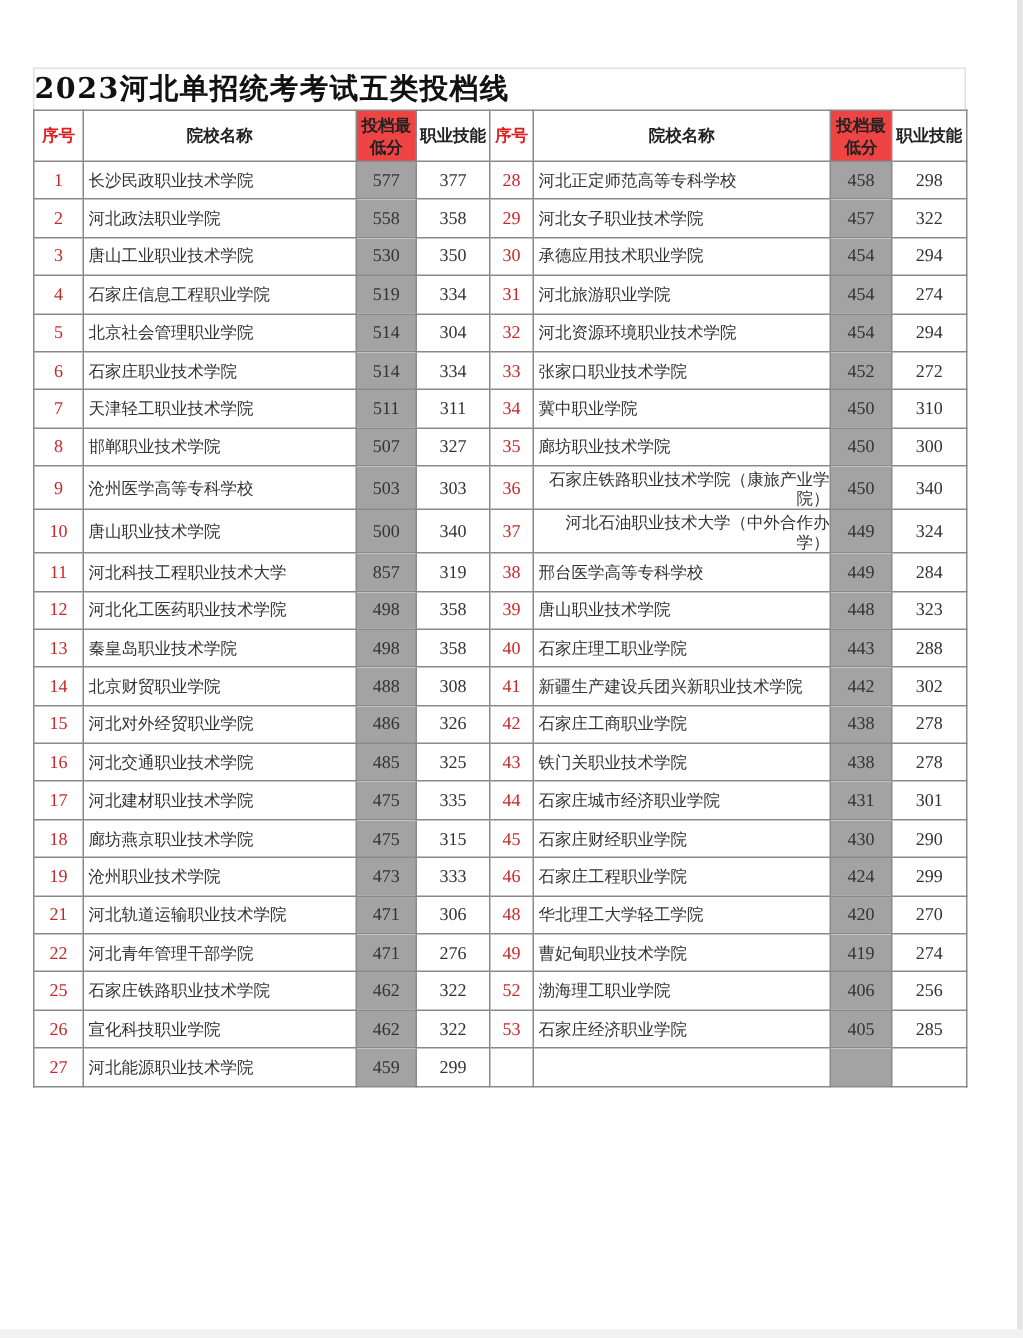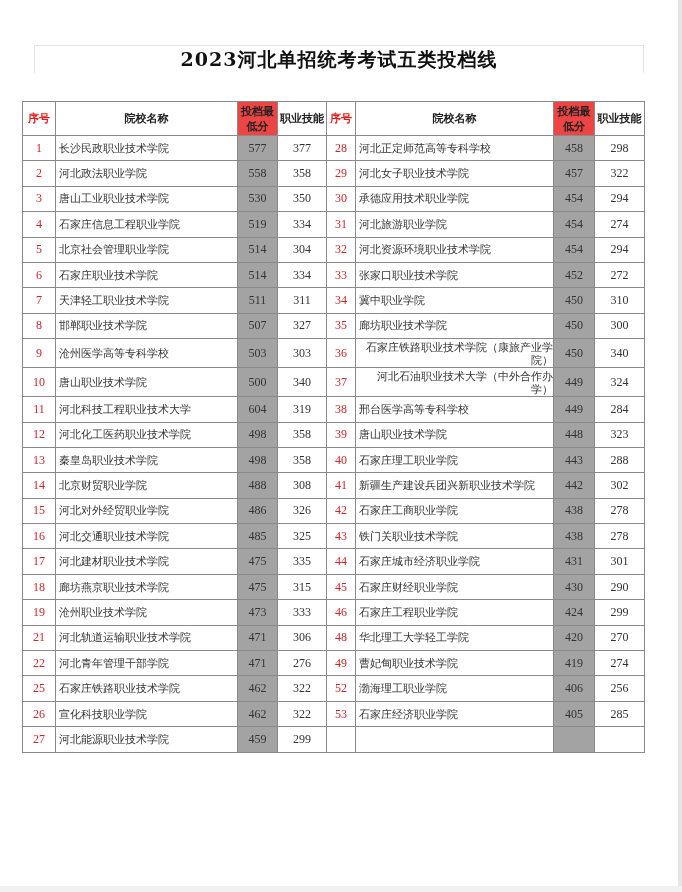--- a/index.html
+++ b/index.html
@@ -5,24 +5,24 @@
   html, body { margin: 0; padding: 0; }
   body {
     width: 682px; height: 892px; background: #ffffff; position: relative; overflow: hidden;
     font-family: "DejaVu Serif", serif;
   }
   .page-edge { position: absolute; top: 0; right: 0; width: 4px; height: 892px; background: #e6e6e6; }
   .page-bottom { position: absolute; left: 0; bottom: 0; width: 682px; height: 6px; background: #f1f1f1; }
   .sheet { position: absolute; left: 22px; top: 45px; width: 622px; }
   .title {
     height: 27px; border: 1px solid #e2e2e2; border-bottom: none;
-    text-align: center; font-weight: bold; font-size: 19px; line-height: 27px; color: #111;
-    font-family: "DejaVu Serif", serif; letter-spacing: 1px; margin-left: 12px;
+    font-weight: bold; font-size: 19px; line-height: 27px; color: #111;
+    font-family: "DejaVu Serif", serif; letter-spacing: 1px;
   }
-  table { border-collapse: collapse; table-layout: fixed; width: 622px; margin-top: 28px; }
+  table { border-collapse: collapse; table-layout: fixed; width: 622px; }
   td, th { border: 1px solid #8a8a8a; padding: 0; height: 24.4px; font-size: 11px; color: #333; overflow: hidden; white-space: nowrap; }
   th { height: 33px; font-family: "DejaVu Sans", sans-serif; font-weight: bold; font-size: 11px; color: #222; line-height: 15px; }
   th.idx { color: #e02020; }
   td.idx { text-align: center; color: #c8282a; font-family: "Liberation Serif", serif; font-size: 12px; }
   td.name { text-align: left; padding-left: 3px; font-family: "DejaVu Sans", sans-serif; font-size: 11px; color: #333; }
   td.name.wrap { white-space: normal; line-height: 13px; vertical-align: top; padding-top: 2px; height: 22px; text-align: right; }
   td.num { text-align: center; font-family: "Liberation Serif", serif; font-size: 12px; color: #333; }
   .hl { background: #a3a3a3; }
   th.hl { background: #ef4444; text-align: center; }
 </style>
@@ -154,21 +154,21 @@
           <td class="num hl">500</td>
           <td class="num">340</td>
           <td class="idx">37</td>
           <td class="name wrap">河北石油职业技术大学（中外合作办学）</td>
           <td class="num hl">449</td>
           <td class="num">324</td>
         </tr>
         <tr>
           <td class="idx">11</td>
           <td class="name">河北科技工程职业技术大学</td>
-          <td class="num hl">604</td>
+          <td class="num hl">857</td>
           <td class="num">319</td>
           <td class="idx">38</td>
           <td class="name">邢台医学高等专科学校</td>
           <td class="num hl">449</td>
           <td class="num">284</td>
         </tr>
         <tr>
           <td class="idx">12</td>
           <td class="name">河北化工医药职业技术学院</td>
           <td class="num hl">498</td>

